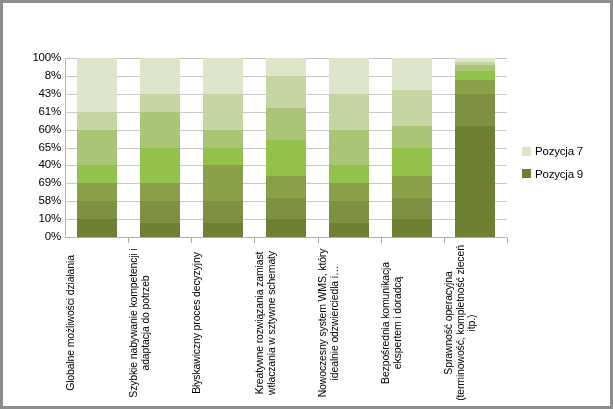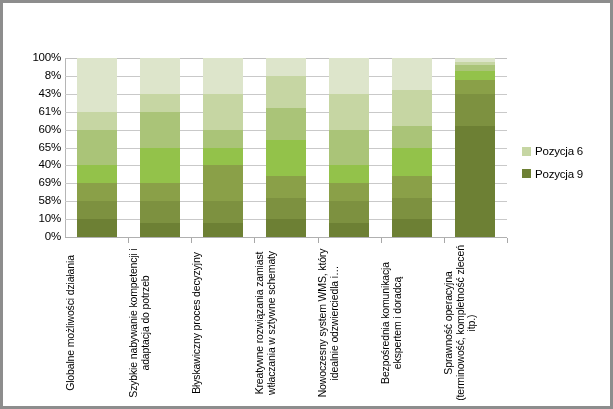--- a/index.html
+++ b/index.html
@@ -228,22 +228,22 @@
       <div class="xlabelbox" style="left: 409.286px;">
         <div class="xlabel" style="transform: rotate(-90deg) translate(-158px, -31.5714px);">Bezpośrednia komunikacja ekspertem i doradcą</div>
       </div>
       <div class="xlabelbox" style="left: 472.429px;">
         <div class="xlabel" style="transform: rotate(-90deg) translate(-158px, -31.5714px);">Sprawność operacyjna (terminowość, kompletność zleceń itp.)</div>
       </div>
     </div>
 
   <div id="legend">
       <div class="legend-row">
-        <span class="legend-swatch" style="background: rgb(198, 214, 163);"></span>
-        <span class="legend-label">Pozycja 6</span>
+        <span class="legend-swatch" style="background: rgb(221, 229, 203);"></span>
+        <span class="legend-label">Pozycja 7</span>
       </div>
       <div class="legend-row">
         <span class="legend-swatch" style="background: rgb(109, 128, 52);"></span>
         <span class="legend-label">Pozycja 9</span>
       </div>
     </div>
 
 </div>
 
 </body></html>

